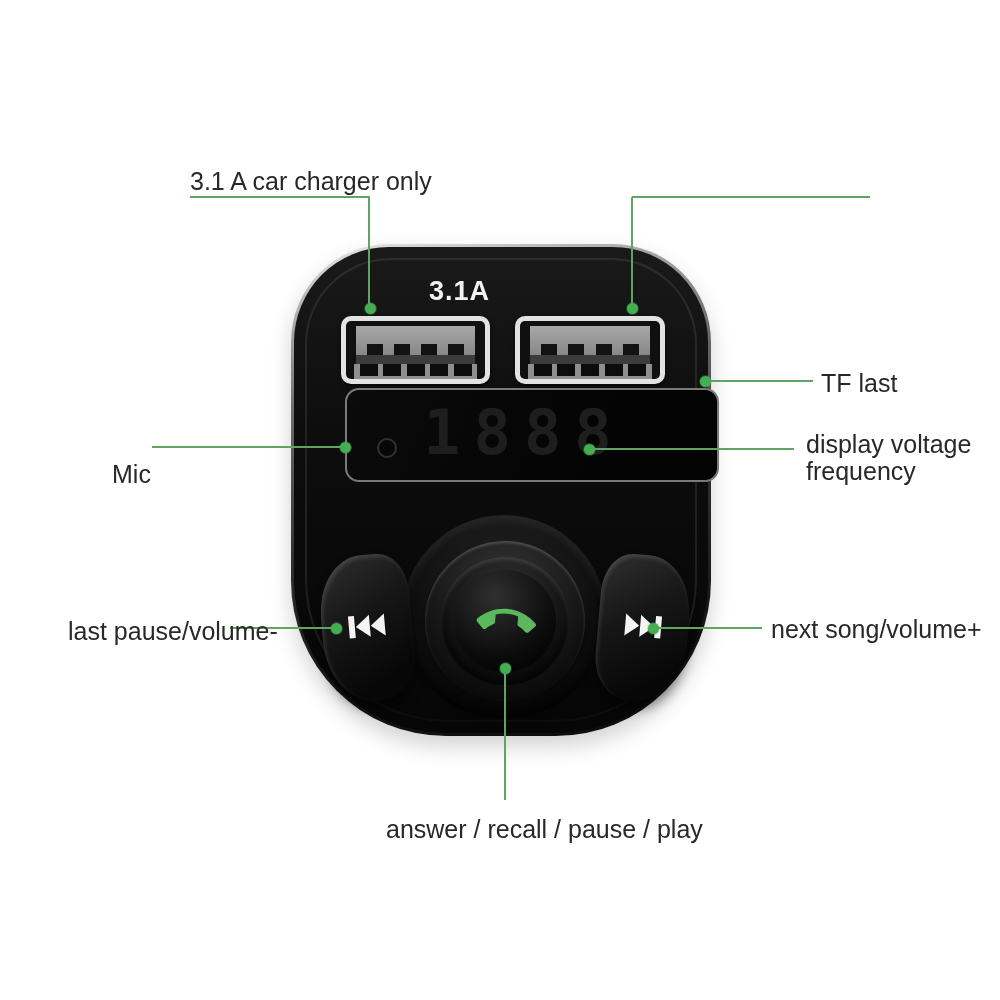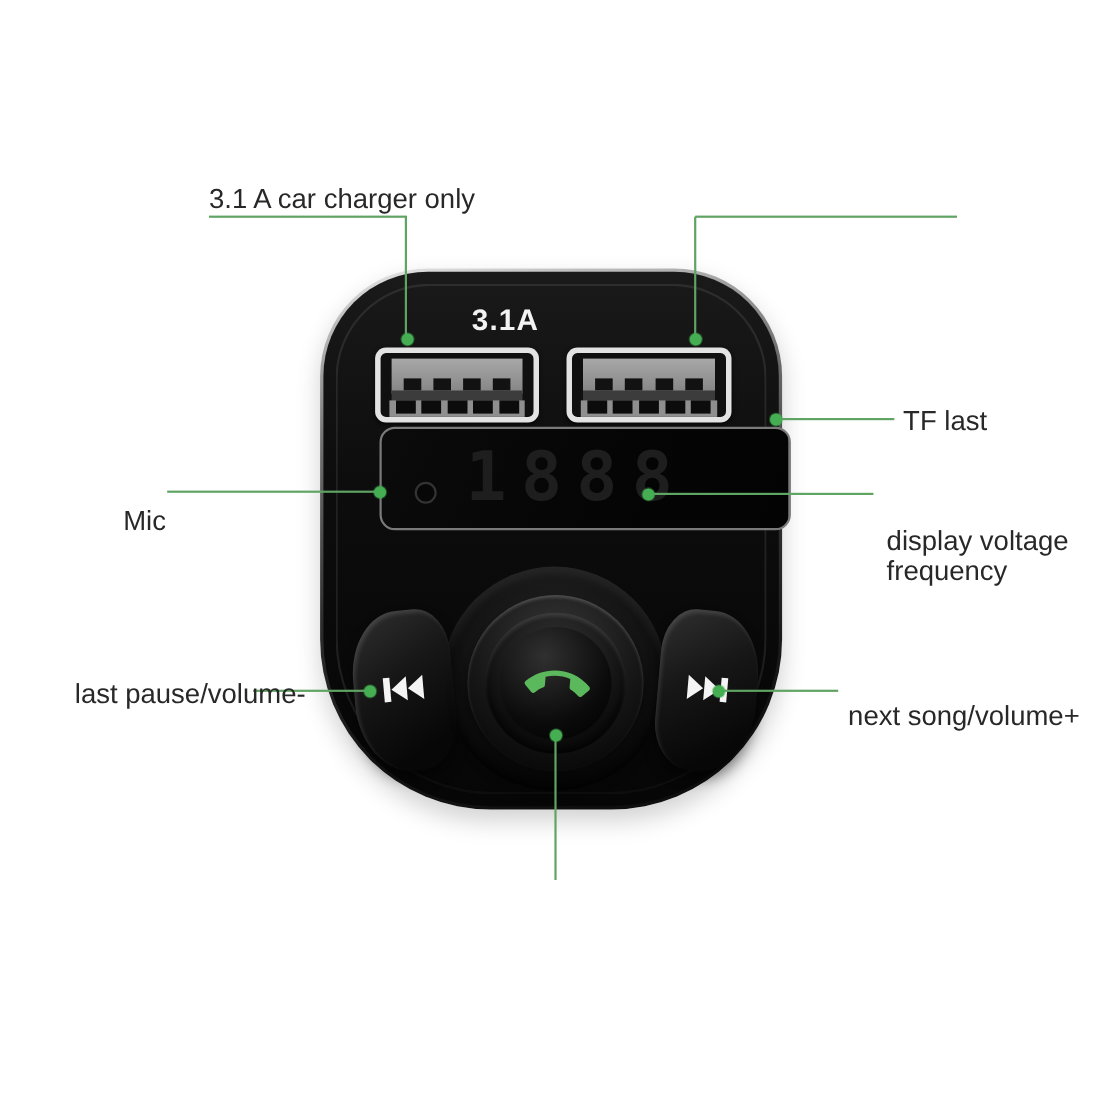--- a/index.html
+++ b/index.html
@@ -63,21 +63,21 @@
   .btn.prev{left:28px;border-radius:44px 30px 34px 48px / 60px 40px 44px 64px;transform:rotate(-5deg);}
   .btn.next{left:304px;border-radius:30px 44px 48px 34px / 40px 60px 64px 44px;transform:rotate(5deg);}
   .track-icon{color:#f4f4f4;}
 
   
   .hl{position:absolute;height:2px;background:var(--annotation-line,#5fa462);}
   .vl{position:absolute;width:2px;background:var(--annotation-line,#5fa462);}
   .dot{position:absolute;width:11px;height:11px;border-radius:50%;background:var(--annotation-dot,#46ae52);
         box-shadow:0 0 0 1px rgba(70,174,82,.35);}
   .lbl{position:absolute;font-size:25px;color:var(--label-text,#282828);white-space:nowrap;}
-  .lbl.wrap{white-space:normal;width:178px;line-height:27px;margin-top:48px;}
+  .lbl.wrap{white-space:normal;width:178px;line-height:27px;}
 </style>
 </head>
 <body>
 
 <div class="canvas">
 
   <div class="trim">
     <div class="body">
 
       <div class="port-label" style="left:47px">3.1A</div>
@@ -180,15 +180,16 @@
   <div class="dot" style="left:584px;top:444px"></div>
   <div class="dot" style="left:331px;top:623px"></div>
   <div class="dot" style="left:648px;top:623px"></div>
   <div class="dot" style="left:500px;top:663px"></div>
 
   <div class="lbl" style="left:190px;top:167px">3.1 A car charger only</div>
   <div class="lbl" style="left:821px;top:369px">TF last</div>
   <div class="lbl" style="left:112px;top:460px">Mic</div>
   <div class="lbl wrap" style="left:806px;top:431px">display voltage frequency</div>
   <div class="lbl" style="left:68px;top:617px">last pause/volume-</div>
-  <div class="lbl" style="left:771px;top:637px">next song/volume+</div>
+  <div class="lbl" style="left:771px;top:615px">next song/volume+</div>
+  <div class="lbl" style="left:386px;top:815px">answer / recall / pause / play</div>
 
 </div>
 
 </body></html>

